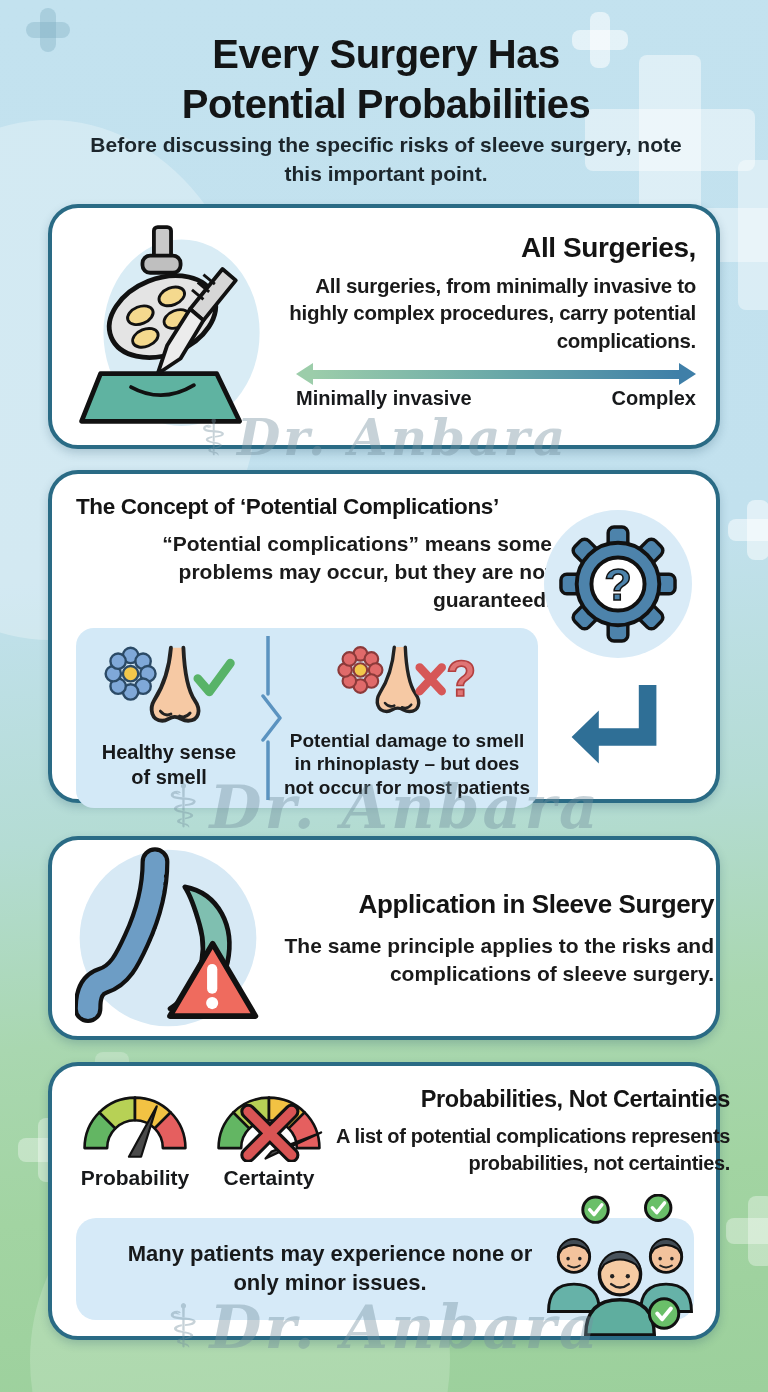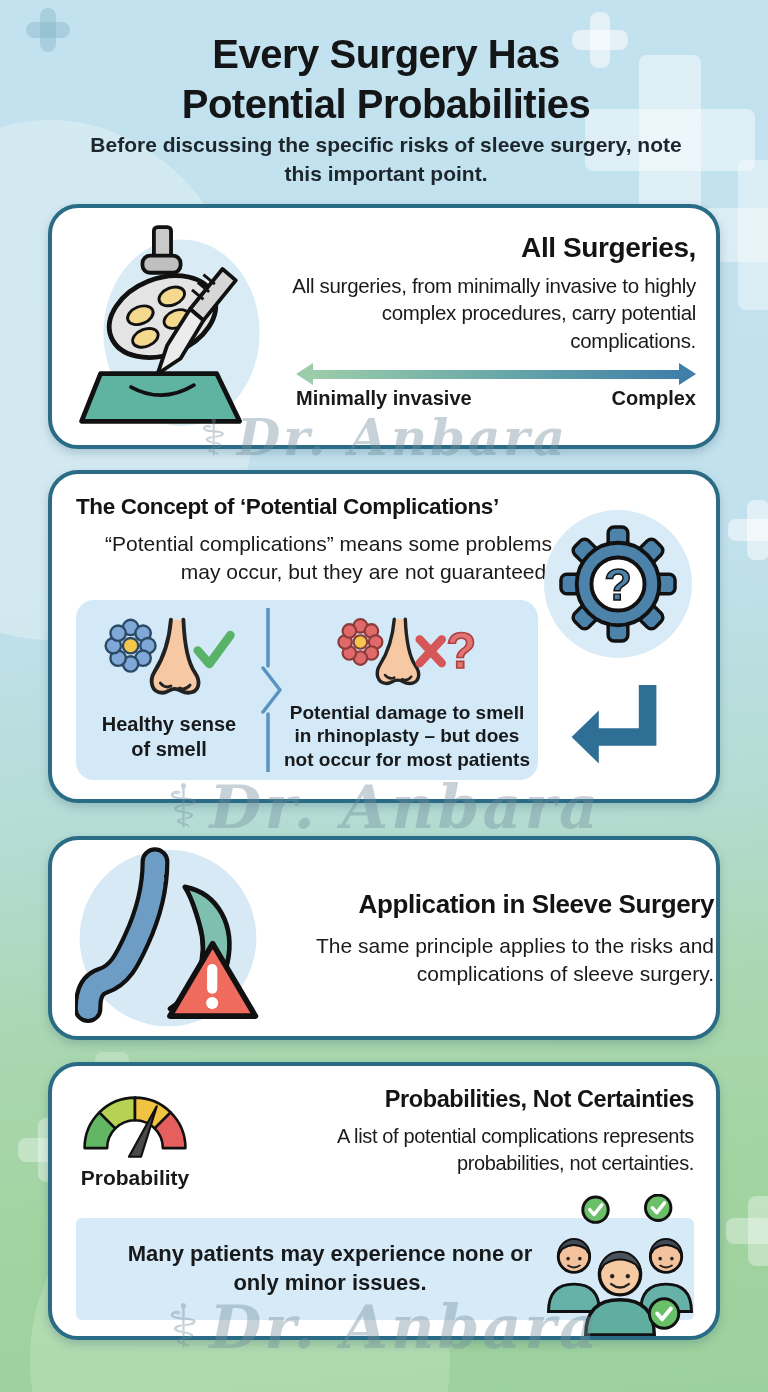--- a/index.html
+++ b/index.html
@@ -20,21 +20,21 @@
   .wm .wm-sym{font-size:50px;line-height:1;}
   .wm .wm-text{font-family:"DejaVu Serif", serif;font-style:italic;font-weight:600;letter-spacing:3px;}
   
   .header{position:absolute;top:30px;left:4px;right:0;text-align:center;z-index:1;}
   .header h1{margin:0;font-size:40px;line-height:1.24;font-weight:700;letter-spacing:-.5px;color:#131516;}
   .header .subtitle{margin:2px auto 0;width:620px;font-size:21px;font-weight:600;line-height:1.35;color:#1c262c;}
   
   .card{position:absolute;left:48px;width:672px;background:#ffffff;border:4px solid #2a6b85;
         border-radius:30px;box-sizing:border-box;box-shadow:0 4px 10px rgba(25,70,95,.22);z-index:2;}
   .card h2{margin:0;font-weight:700;color:#141414;letter-spacing:-.4px;}
-  .card p{margin:0;font-weight:400;line-height:1.33;color:#1a1a1a;}
+  .card p{margin:0;font-weight:700;line-height:1.33;color:#1a1a1a;}
   
   .card1{top:204px;height:245px;display:flex;padding:14px 26px 12px 16px;}
   .c1-left{width:208px;flex:none;display:flex;align-items:center;justify-content:center;}
   .c1-right{flex:1;display:flex;flex-direction:column;align-items:flex-end;padding-top:10px;}
   .c1-right h2{font-size:28px;}
   .c1-right p{font-size:20.5px;letter-spacing:-.3px;text-align:right;width:420px;margin-top:8px;}
   .scale{width:400px;margin-top:16px;}
   .scale-arrow{position:relative;height:9px;margin:0 16px;background:linear-gradient(90deg,#9ccdaa,#6aa9a8,#3f7fa8);}
   .scale-arrow::before,.scale-arrow::after{content:"";position:absolute;top:-7px;border-top:11.5px solid transparent;border-bottom:11.5px solid transparent;}
   .scale-arrow::before{left:-16px;border-right:17px solid #9ccdaa;}
@@ -62,21 +62,21 @@
   .c3-right p{font-size:21px;text-align:right;width:448px;margin-top:12px;}
   
   .card4{top:1062px;height:278px;padding:16px 22px;}
   .c4-top{display:flex;}
   .gauges{display:flex;gap:12px;flex:none;}
   .gauge-fig{display:flex;flex-direction:column;align-items:center;}
   .gauge-fig .glabel{font-size:21px;font-weight:600;margin-top:4px;}
   .c4-text{flex:1;display:flex;flex-direction:column;align-items:flex-end;padding-top:4px;}
   .c4-text h2{font-size:23.5px;}
   .c4-text p{font-size:20px;letter-spacing:-.35px;text-align:right;width:400px;margin-top:10px;}
-  .c4-panel{position:absolute;left:24px;right:22px;top:152px;bottom:16px;background:#d6eaf8;border-radius:6px;
+  .c4-panel{position:absolute;left:24px;right:22px;top:152px;bottom:16px;background:#d6eaf8;border-radius:20px;
             display:flex;align-items:center;padding:2px 28px;box-sizing:border-box;}
   .c4-note{font-size:22px;font-weight:600;text-align:center;width:452px;line-height:1.3;}
   .people-wrap{position:absolute;right:12px;bottom:0;width:168px;height:142px;}
 </style>
 </head>
 <body>
 
 <div class="poster">
 
   <div class="blob" style="left:-160px;top:120px;width:420px;height:520px;background:rgba(255,255,255,.28);"></div>
@@ -233,20 +233,34 @@
             <g stroke="#111" stroke-width="3" stroke-linejoin="round">
               <path d="M12,76 A58,58 0 0 1 29,35 L47.4,53.4 A32,32 0 0 0 38,76 Z" fill="#63b663"></path>
               <path d="M29,35 A58,58 0 0 1 70,18 L70,44 A32,32 0 0 0 47.4,53.4 Z" fill="#b7d155"></path>
               <path d="M70,18 A58,58 0 0 1 111,35 L92.6,53.4 A32,32 0 0 0 70,44 Z" fill="#f2c243"></path>
               <path d="M111,35 A58,58 0 0 1 128,76 L102,76 A32,32 0 0 0 92.6,53.4 Z" fill="#e55f5f"></path>
             </g>
             <polygon points="63,86 77,86 95,28" fill="#4a4a4a" stroke="#111" stroke-width="2.5" stroke-linejoin="round"></polygon>
           </svg>
           <div class="glabel">Probability</div>
         </div>
+        <div class="gauge-fig">
+          <svg width="122" height="80" viewBox="0 0 140 92">
+            <g stroke="#111" stroke-width="3" stroke-linejoin="round">
+              <path d="M12,76 A58,58 0 0 1 29,35 L47.4,53.4 A32,32 0 0 0 38,76 Z" fill="#63b663"></path>
+              <path d="M29,35 A58,58 0 0 1 70,18 L70,44 A32,32 0 0 0 47.4,53.4 Z" fill="#b7d155"></path>
+              <path d="M70,18 A58,58 0 0 1 111,35 L92.6,53.4 A32,32 0 0 0 70,44 Z" fill="#f2c243"></path>
+              <path d="M111,35 A58,58 0 0 1 128,76 L102,76 A32,32 0 0 0 92.6,53.4 Z" fill="#e55f5f"></path>
+            </g>
+            <polygon points="66,88 73,80 130,58" fill="#4a4a4a" stroke="#111" stroke-width="2.5" stroke-linejoin="round"></polygon>
+            <path d="M46,34 L96,84 M96,34 L46,84" fill="none" stroke="#111" stroke-width="18" stroke-linecap="round"></path>
+            <path d="M46,34 L96,84 M96,34 L46,84" fill="none" stroke="#d95454" stroke-width="11" stroke-linecap="round"></path>
+          </svg>
+          <div class="glabel">Certainty</div>
+        </div>
       </div>
       <div class="c4-text">
         <h2>Probabilities, Not Certainties</h2>
         <p>A list of potential complications represents probabilities, not certainties.</p>
       </div>
     </div>
     <div class="c4-panel">
       <div class="c4-note">Many patients may experience none or only minor issues.</div>
     </div>
     <div class="people-wrap">

